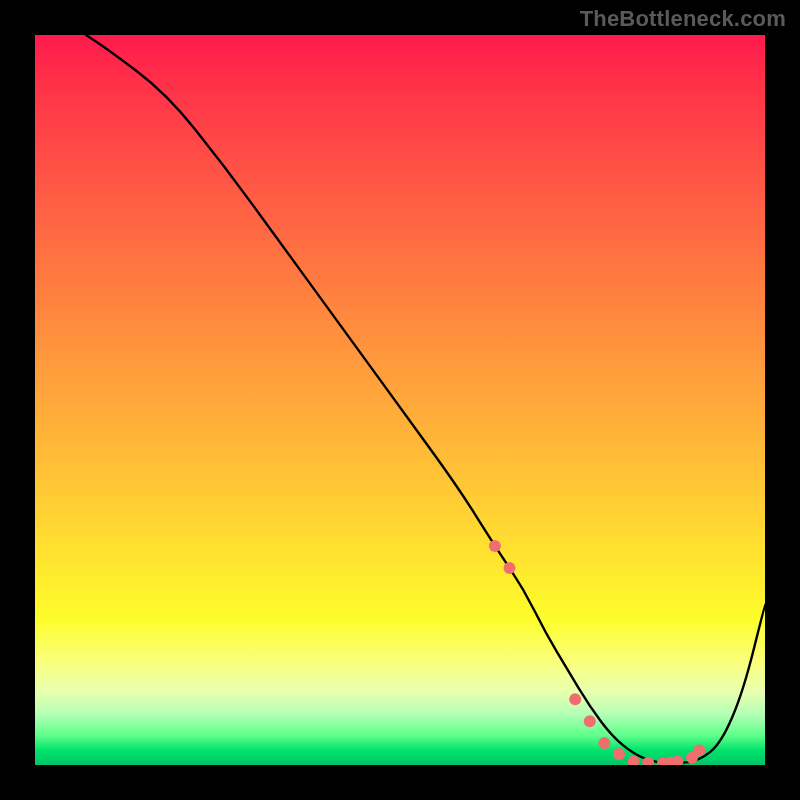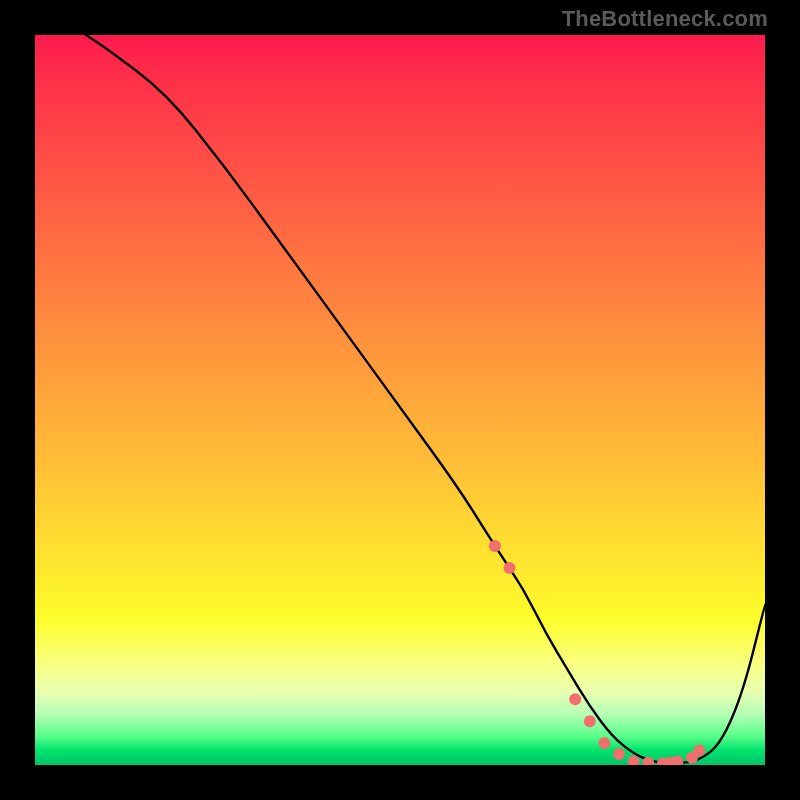--- a/index.html
+++ b/index.html
@@ -13,21 +13,21 @@
   }
   .frame {
     position: relative;
     width: 800px;
     height: 800px;
     background: #000000;
   }
   .watermark {
     position: absolute;
     top: 6px;
-    right: 32px;
+    right: 14px;
     font-size: 22px;
     font-weight: 600;
     color: #5a5a5a;
     letter-spacing: 0.2px;
     user-select: none;
   }
   .plot-area {
     position: absolute;
     left: 35px;
     top: 35px;

